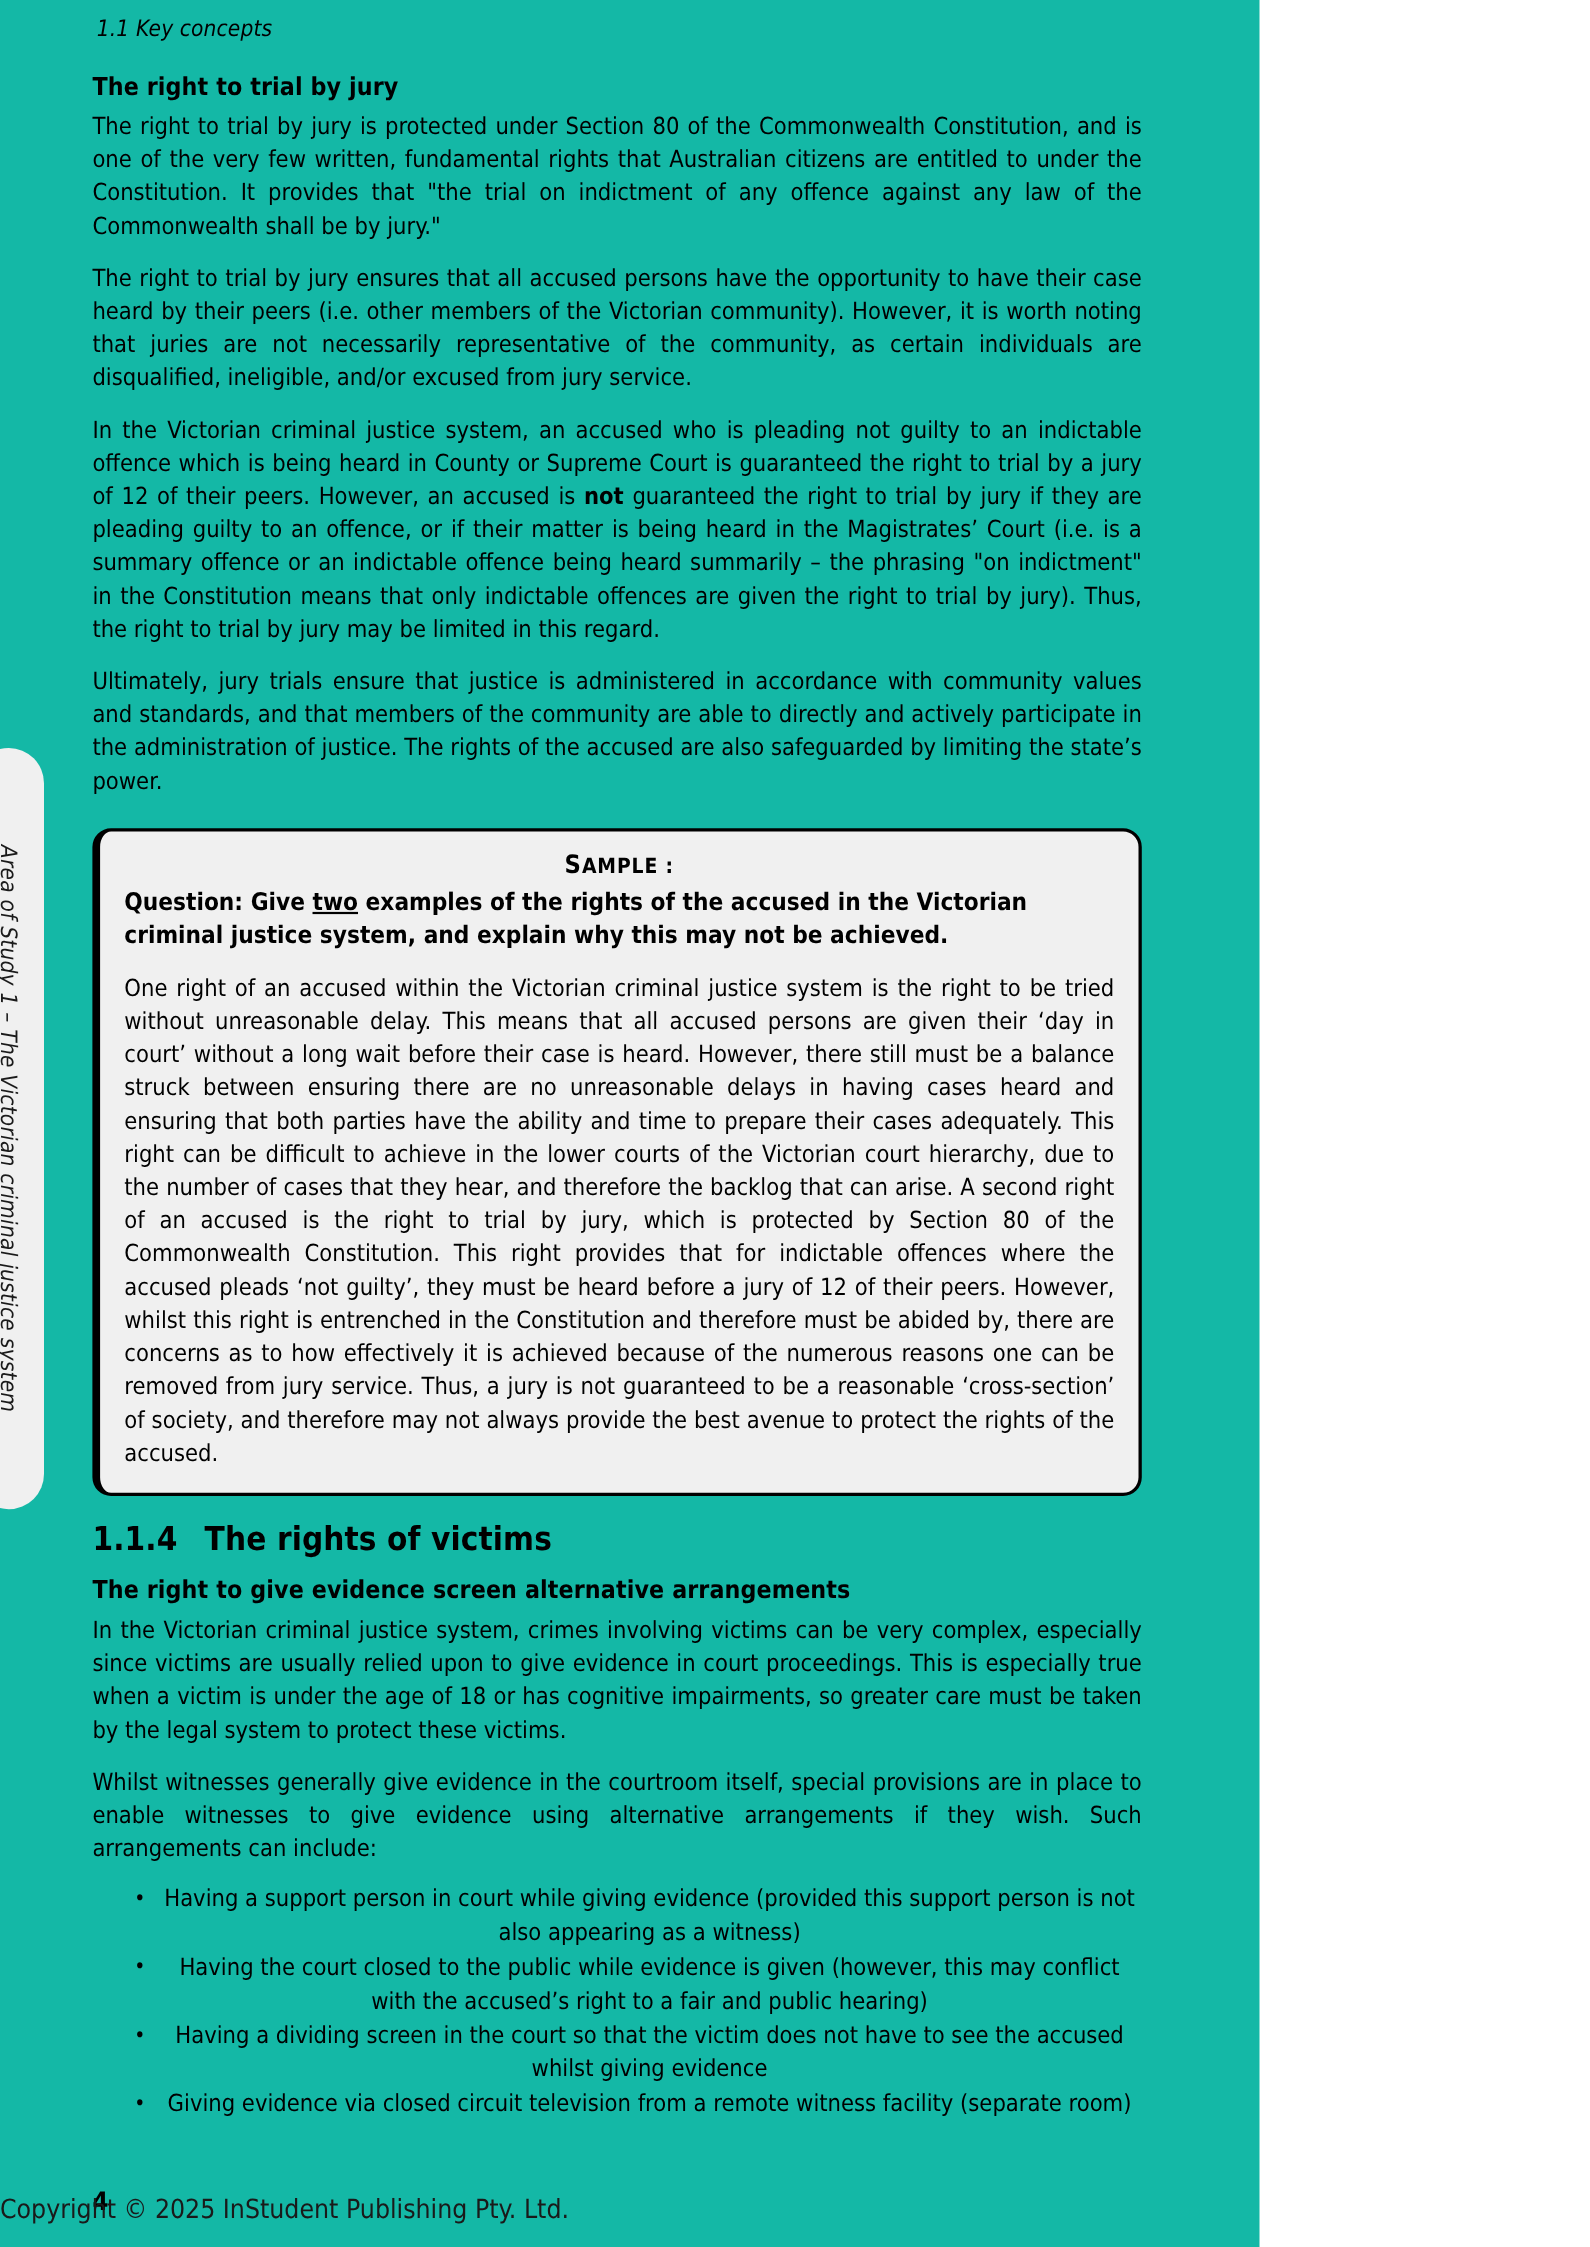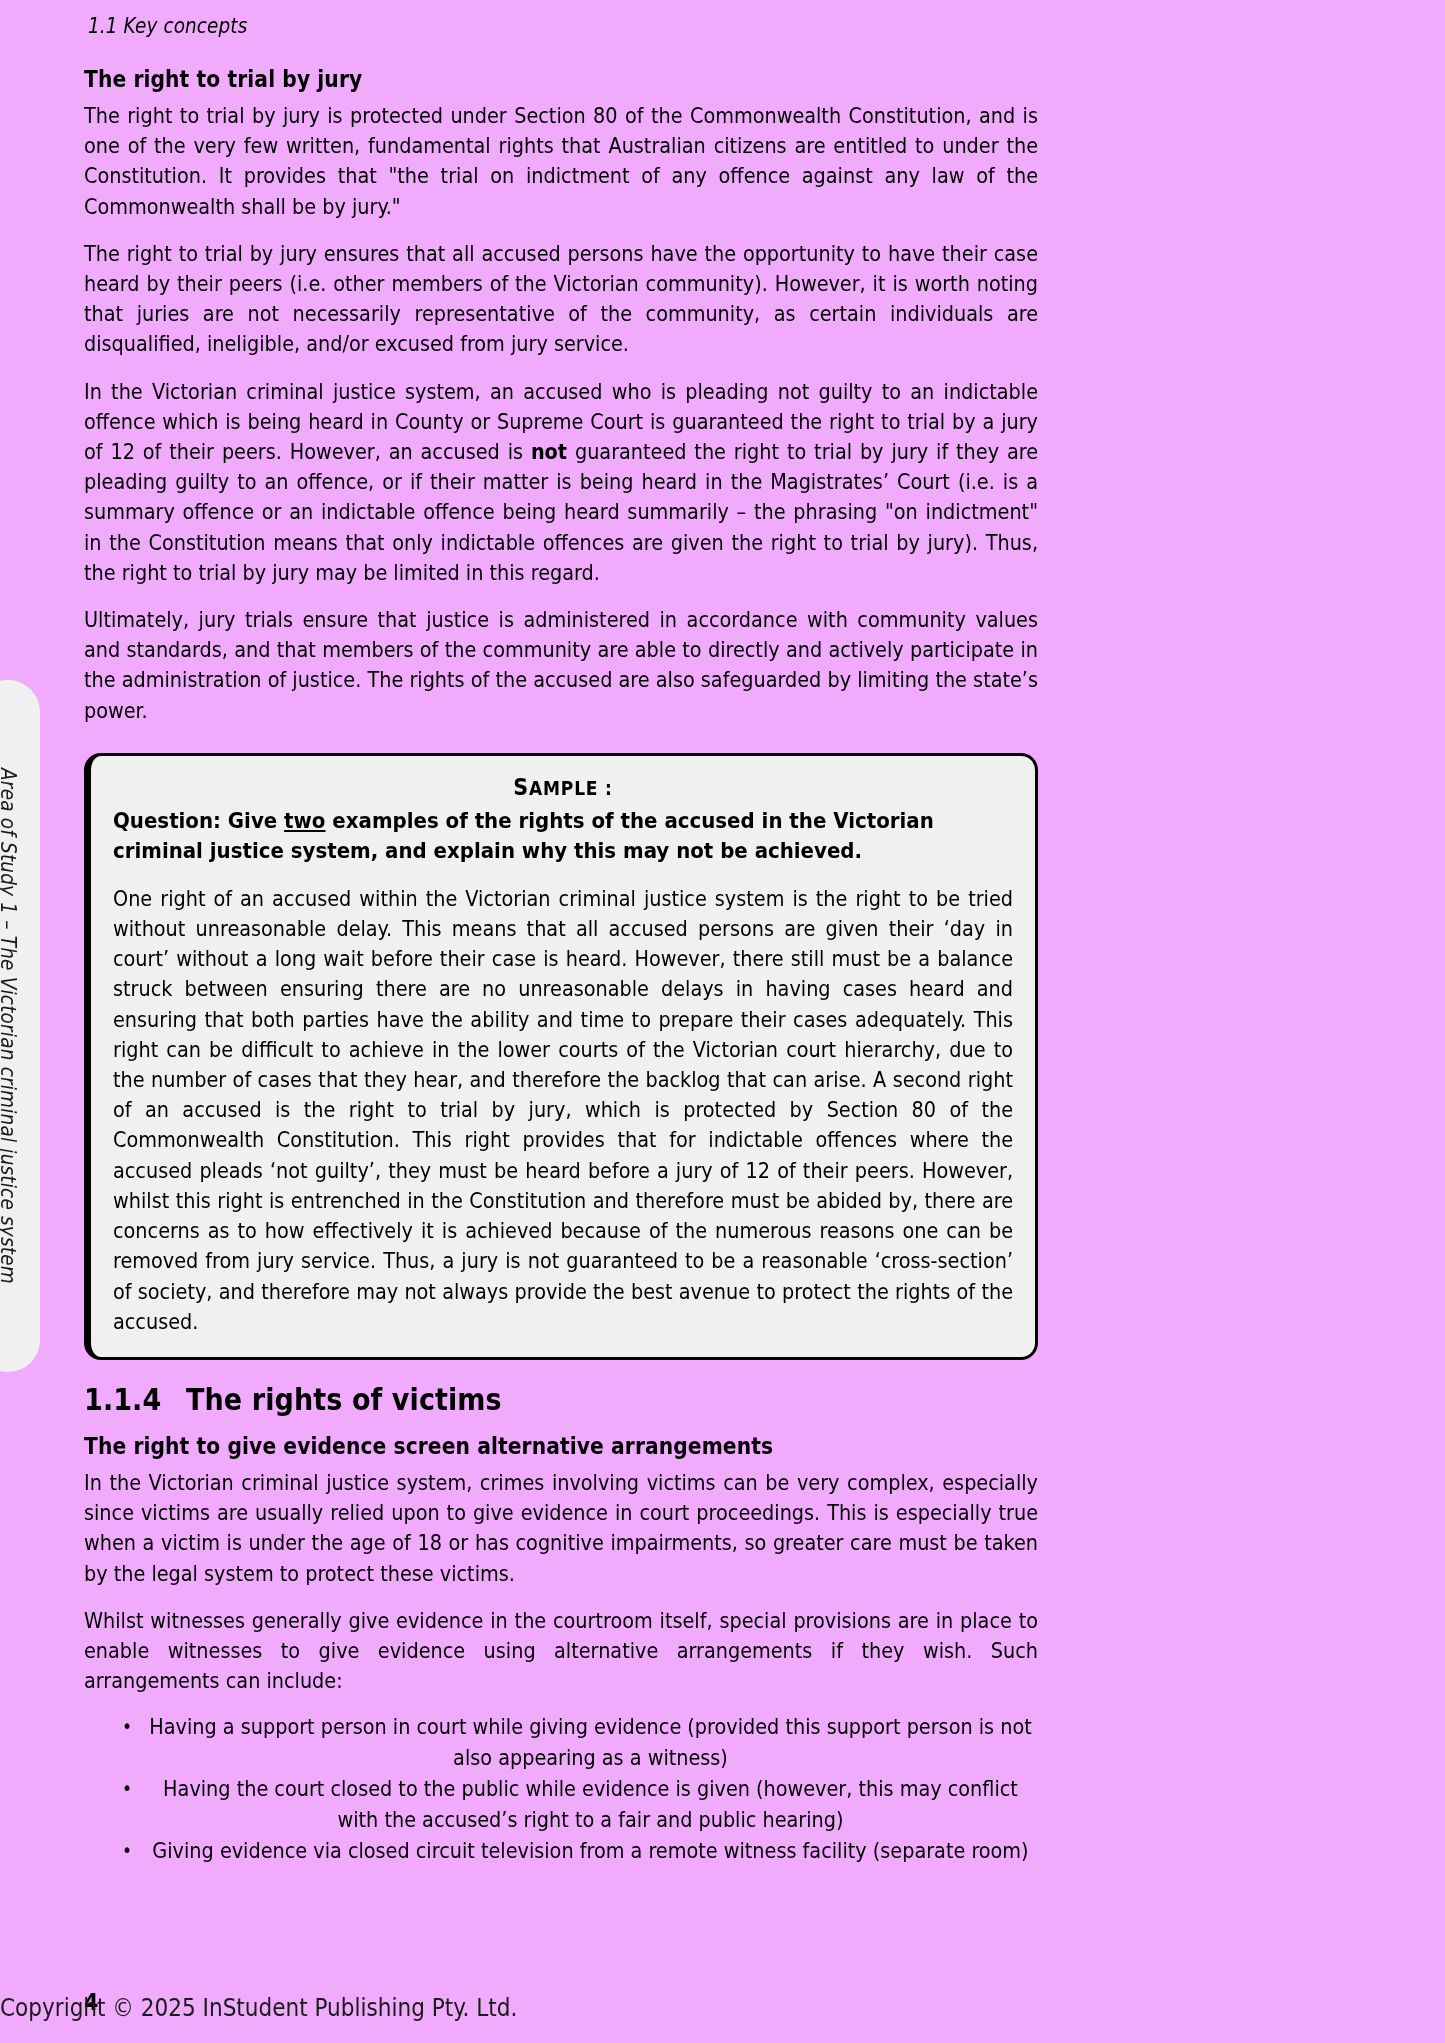--- a/index.html
+++ b/index.html
@@ -6,23 +6,23 @@
     margin: 0;
     padding: 0;
     background: #ffffff;
   }
   body {
     font-family: "Liberation Sans Narrow", "DejaVu Sans Condensed", "Liberation Sans", sans-serif;
     color: #000000;
   }
   #page {
     position: relative;
-    width: 1445px;
+    width: 1145px;
     height: 2043px;
-    background: #f0abfc;
+    background: #14b8a6;
     overflow: hidden;
   }
 
   
   .running-head {
     position: absolute;
     left: 88px;
     top: 14px;
     font-style: italic;
     font-size: 20.5px;
@@ -210,20 +210,21 @@
 
     <p class="body">In the Victorian criminal justice system, crimes involving victims can be very complex, especially since victims are usually relied upon to give evidence in court proceedings. This is especially true when a victim is under the age of 18 or has cognitive impairments, so greater care must be taken by the legal system to protect these victims.</p>
 
     <p class="body tight">Whilst witnesses generally give evidence in the courtroom itself, special provisions are in place to enable witnesses to give evidence using alternative arrangements if they wish. Such arrangements can include:</p>
 
     <div class="spacer-16"></div>
 
     <ul class="bullets">
       <li>Having a support person in court while giving evidence (provided this support person is not also appearing as a witness)</li>
       <li>Having the court closed to the public while evidence is given (however, this may conflict with the accused’s right to a fair and public hearing)</li>
+      <li>Having a dividing screen in the court so that the victim does not have to see the accused whilst giving evidence</li>
       <li>Giving evidence via closed circuit television from a remote witness facility (separate room)</li>
     </ul>
 
   </div>
 
   <div class="footer-page-num">4</div>
   <div class="footer-copyright">Copyright © 2025 InStudent Publishing Pty. Ltd.</div>
 
 </div>
 

